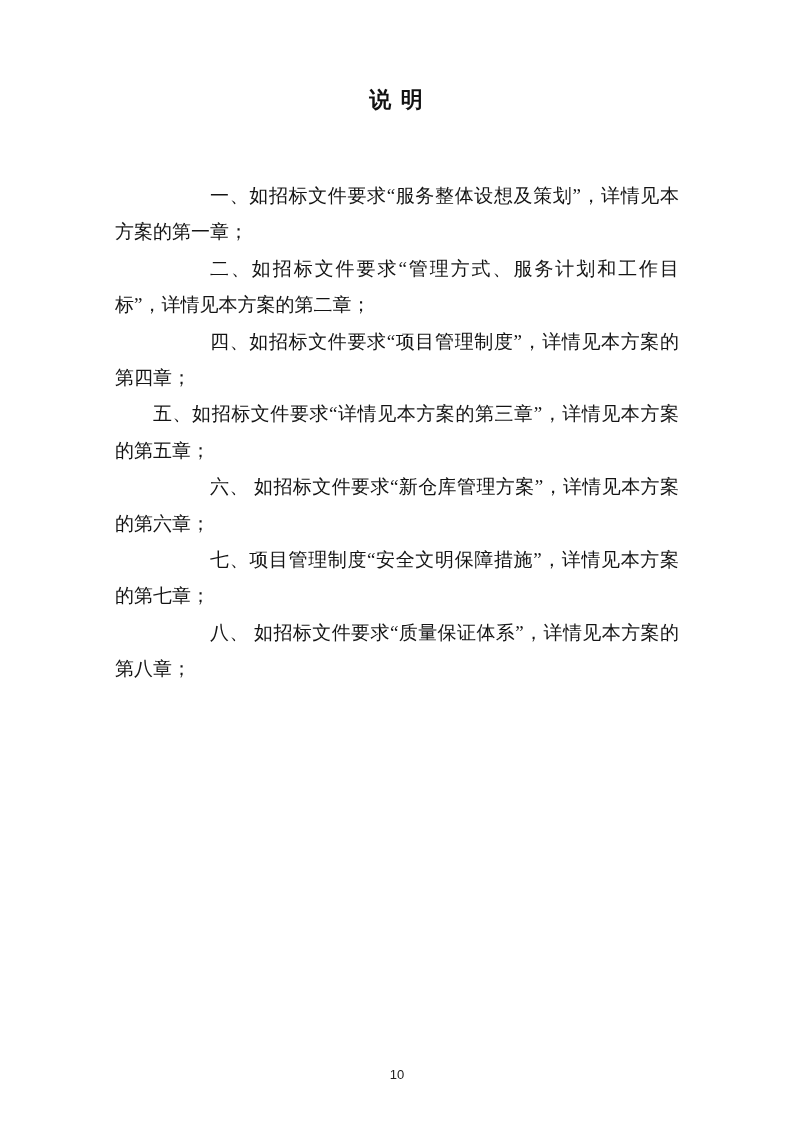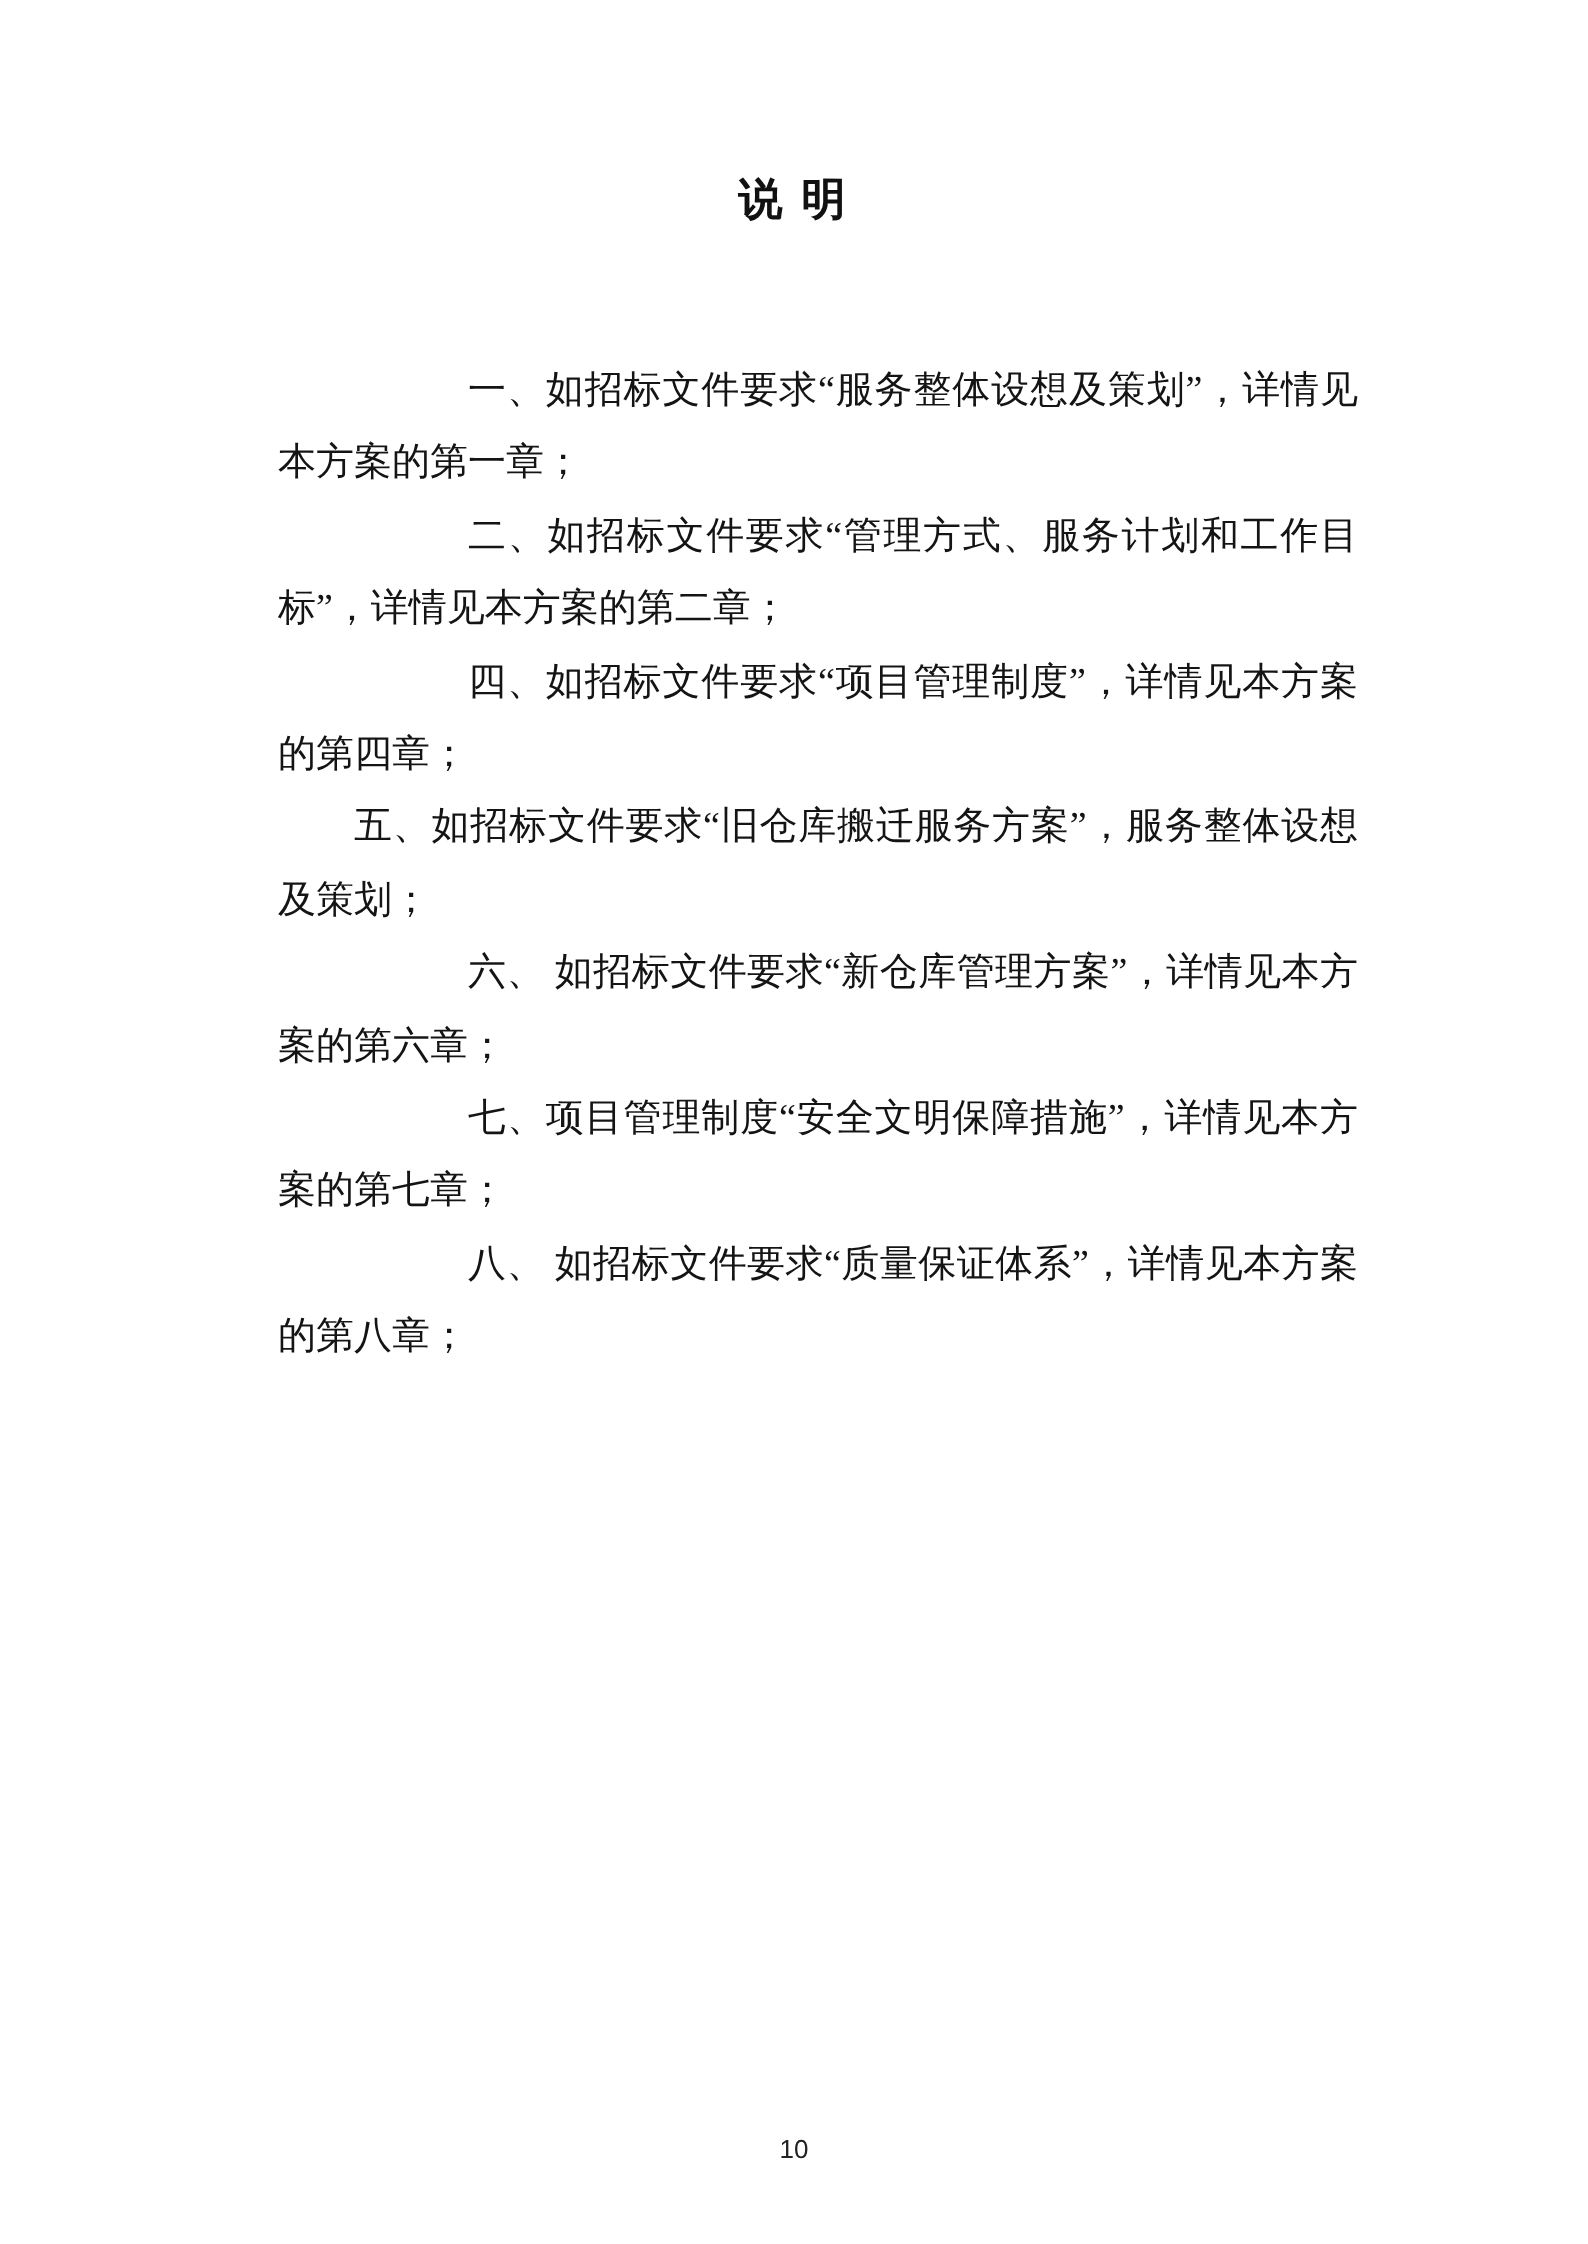--- a/index.html
+++ b/index.html
@@ -32,21 +32,20 @@
     padding: 0;
     text-align: center;
     font-size: 22px;
     line-height: 28px;
     font-weight: bold;
     letter-spacing: 2px;
     color: #111111;
   }
   .doc-body {
     margin-top: 64px;
-    margin-left: 24px;
   }
   .para {
     margin: 0;
     padding: 0;
     font-size: 19px;
     line-height: 36.4px;
     text-align: justify;
     text-justify: inter-ideograph;
     text-indent: 95px;
     color: #141414;
@@ -71,20 +70,20 @@
 </head>
 <body>
 
 <div class="page">
   <div class="content">
     <h1 class="doc-title">说 明</h1>
     <div class="doc-body">
       <p class="para">一、如招标文件要求“服务整体设想及策划”，详情见本方案的第一章；</p>
       <p class="para">二、如招标文件要求“管理方式、服务计划和工作目标”，详情见本方案的第二章；</p>
       <p class="para">四、如招标文件要求“项目管理制度”，详情见本方案的第四章；</p>
-      <p class="para indent-small">五、如招标文件要求“旧仓库搬迁服务方案”，服务整体设想及策划；</p>
+      <p class="para indent-small">五、如招标文件要求“详情见本方案的第三章”，详情见本方案的第五章；</p>
       <p class="para">六、 如招标文件要求“新仓库管理方案”，详情见本方案的第六章；</p>
       <p class="para">七、项目管理制度“安全文明保障措施”，详情见本方案的第七章；</p>
       <p class="para">八、 如招标文件要求“质量保证体系”，详情见本方案的第八章；</p>
     </div>
   </div>
   <div class="page-number">10</div>
 </div>
 
 </body></html>

